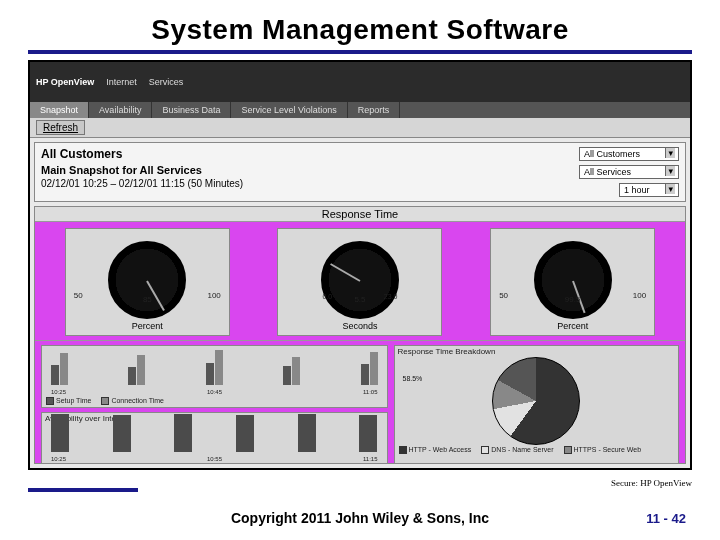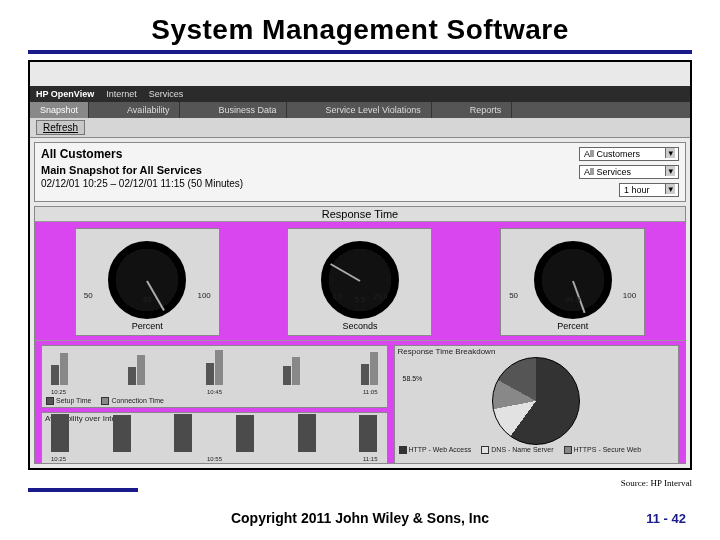--- a/index.html
+++ b/index.html
@@ -33,29 +33,28 @@
     margin: 0 28px;
     border: 2px solid #000;
     background: #e9e9e9;
     height: 410px;
     display: flex; flex-direction: column;
   }
   
   .app-top {
     background: #2b2b2b; color: #ddd;
     font-size: 9px;
-    padding: 3px 6px;
-    display: flex; gap: 12px; align-items: center; margin-top: 24px;
+    padding: 15px 6px;
+    display: flex; gap: 12px; align-items: center;
   }
   .app-top .brand { font-weight: bold; font-size: 9px; color:#fff; }
   .tabbar {
     display: flex;
     background: #555;
     font-size: 9px;
-    gap: 28px;
   }
   .tab {
     padding: 3px 10px;
     color: #ddd;
     border-right: 1px solid #333;
     background: #555;
   }
   .tab.active { background: #888; color:#fff; }
   .toolbar {
     background: #d6d6d6;
@@ -97,21 +96,21 @@
     text-align:center; font-size:11px;
     background:#ddd; border-bottom:1px solid #999;
     padding:1px 0;
   }
   .gauges {
     display:flex; justify-content:space-around;
     padding:6px 6px 4px 6px;
     border-bottom:1px solid #999;
   }
   .gauge-panel {
-    width:145px; height:108px;
+    width:165px; height:108px;
     background:#d9d9d9; border:1px solid #888;
     display:flex; flex-direction:column; align-items:center;
     padding:4px;
   }
   .gauge-canvas { position:relative; width:100%; flex:1; }
   
   .dial {
     position:absolute; left:50%; top:8px;
     width:78px; height:78px; margin-left:-39px;
     border-radius:50%;
@@ -338,16 +337,16 @@
           <span><span class="legend-swatch" style="background:#333"></span><span>HTTP - Web Access</span></span>
           <span><span class="legend-swatch" style="background:#e2e2e2"></span><span>DNS - Name Server</span></span>
           <span><span class="legend-swatch" style="background:#888"></span><span>HTTPS - Secure Web</span></span>
           <span><span class="legend-swatch" style="background:#555"></span><span>Others</span></span>
         </div>
       </div>
     </div>
   </div>
 </div>
 
-<div class="source">Source: HP Interval</div>
+<div class="source">Secure: HP OpenView</div>
 <div class="short-rule-left"></div>
 <div class="copyright">Copyright 2011 John Wiley &amp; Sons, Inc</div>
 <div class="pagenum">11 - 42</div>
 
 </body></html>

